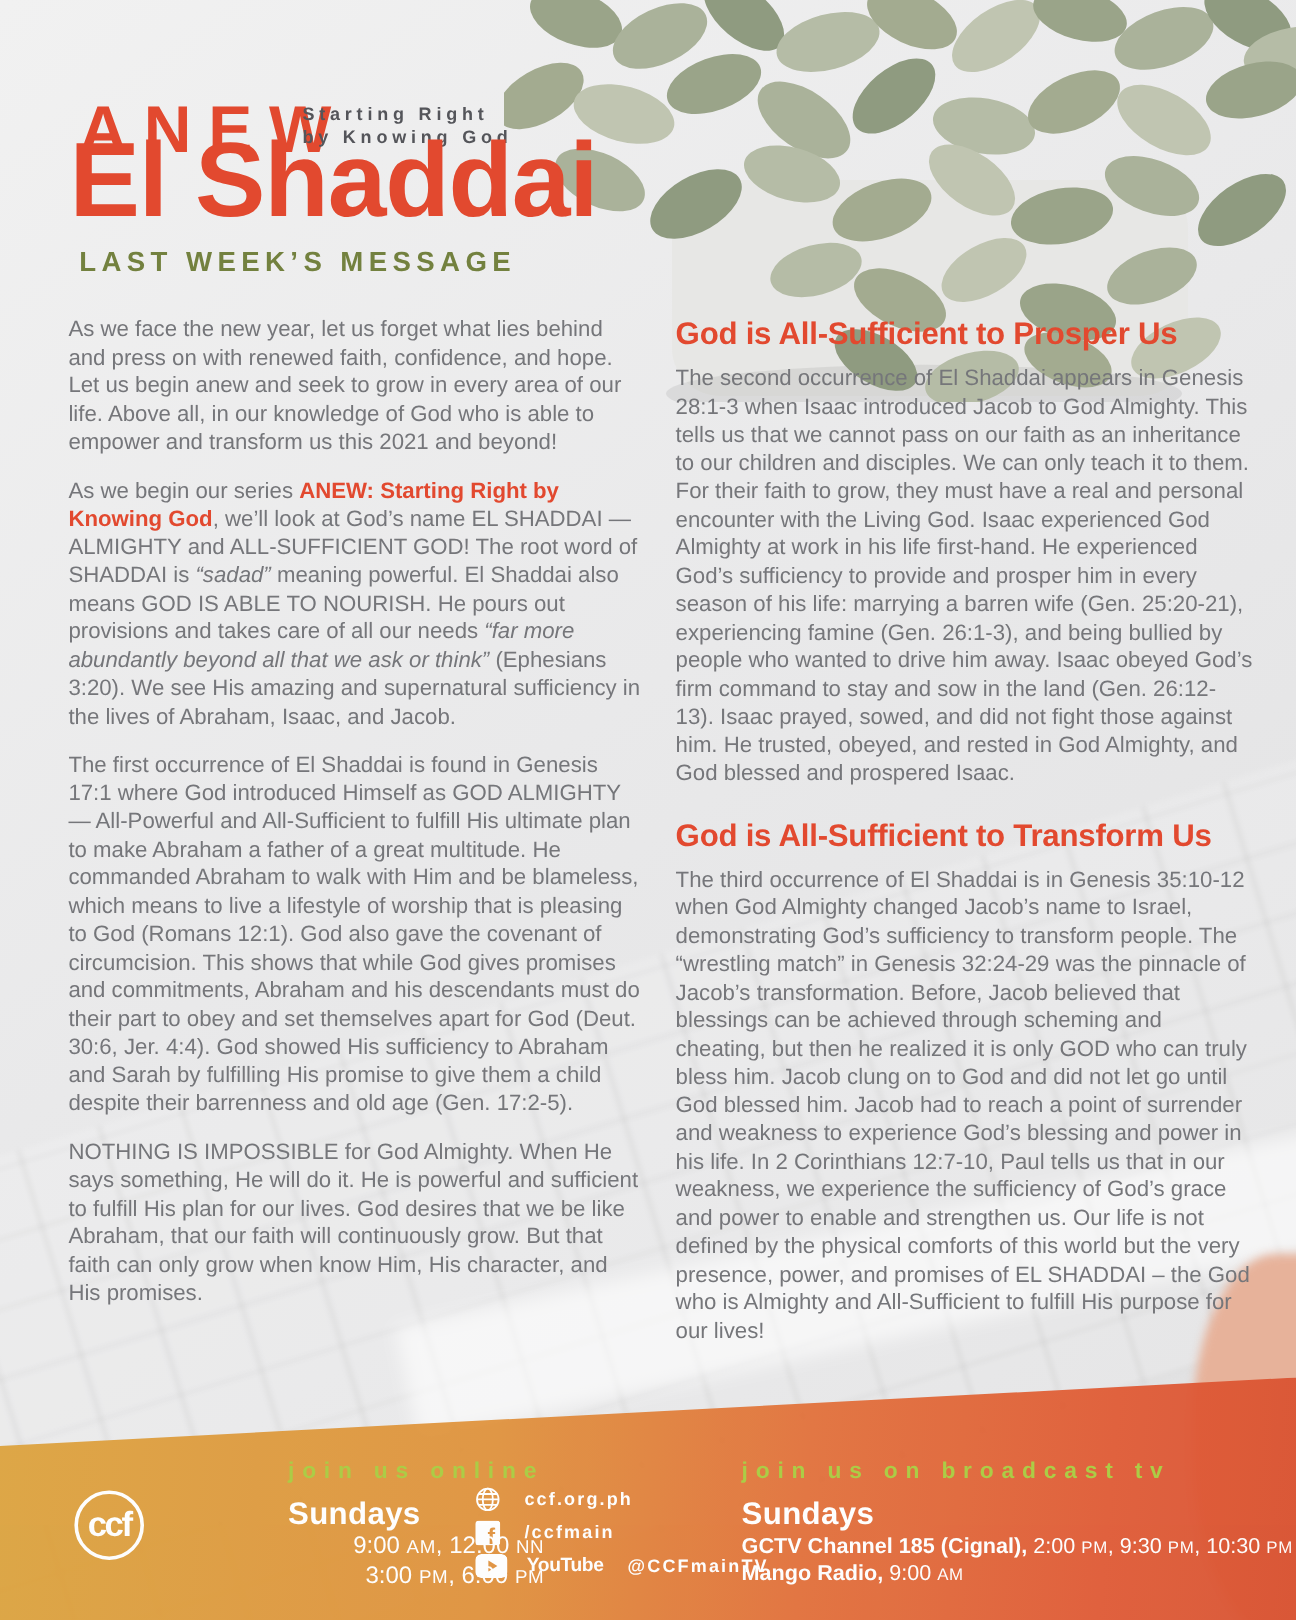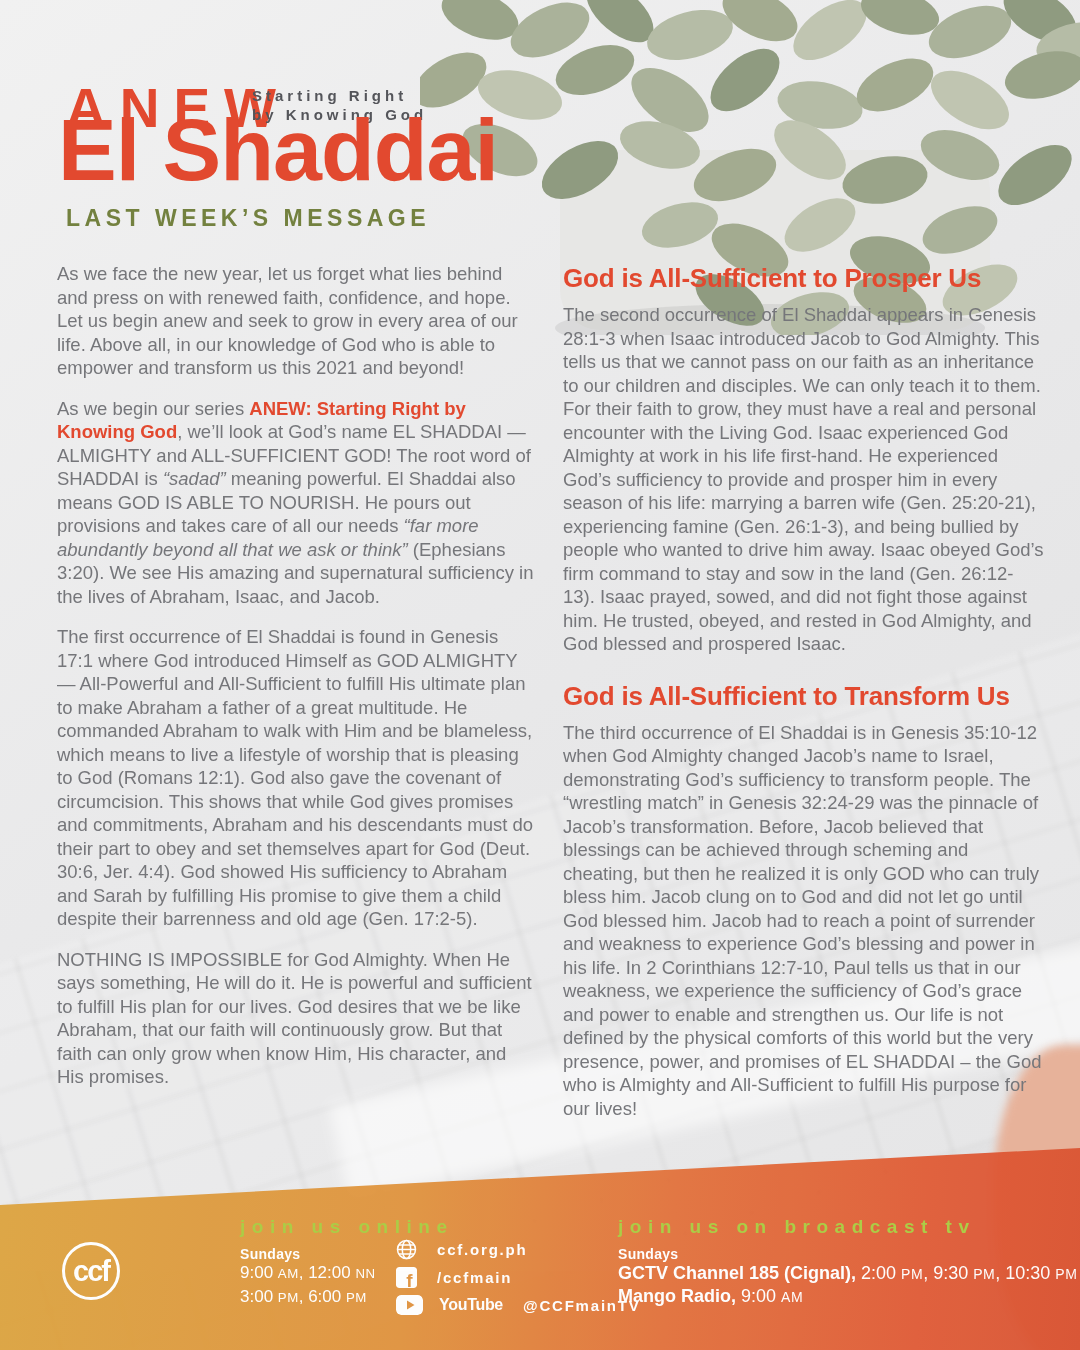--- a/index.html
+++ b/index.html
@@ -62,22 +62,22 @@
     opacity:.94;color:#fff;
   }
   .ccf-logo{
     position:absolute;left:62px;top:102px;width:58px;height:58px;border:3.5px solid #fff;
     border-radius:50%;display:flex;align-items:center;justify-content:center;
     font-size:29px;font-weight:700;letter-spacing:-2px;color:#fff;box-sizing:border-box;
   }
   .f-online{position:absolute;left:240px;top:76px;}
   .f-broadcast{position:absolute;left:618px;top:76px;}
   .f-green{color:var(--footer-green);font-size:19px;font-weight:700;letter-spacing:6.5px;}
-  .f-day{font-size:14px;font-weight:700;margin-top:8px;letter-spacing:.3px;}
-  .f-time{font-size:17px;line-height:22.5px;}
+  .f-day{font-size:26px;font-weight:700;margin-top:8px;letter-spacing:.3px;}
+  .f-time{font-size:20px;line-height:22.5px;text-align:right;}
   .f-line{font-size:18px;line-height:22px;}
   .f-links{position:absolute;left:396px;top:99px;}
   .f-link{display:flex;align-items:center;gap:20px;margin-bottom:7px;}
   .f-link svg{flex:0 0 auto;display:block;}
   .link-label{font-size:15px;font-weight:700;letter-spacing:1.8px;}
   .yt-word{font-size:16px;font-weight:700;letter-spacing:-.3px;margin-left:-4px;}
 </style>
 </head>
 <body>
 

